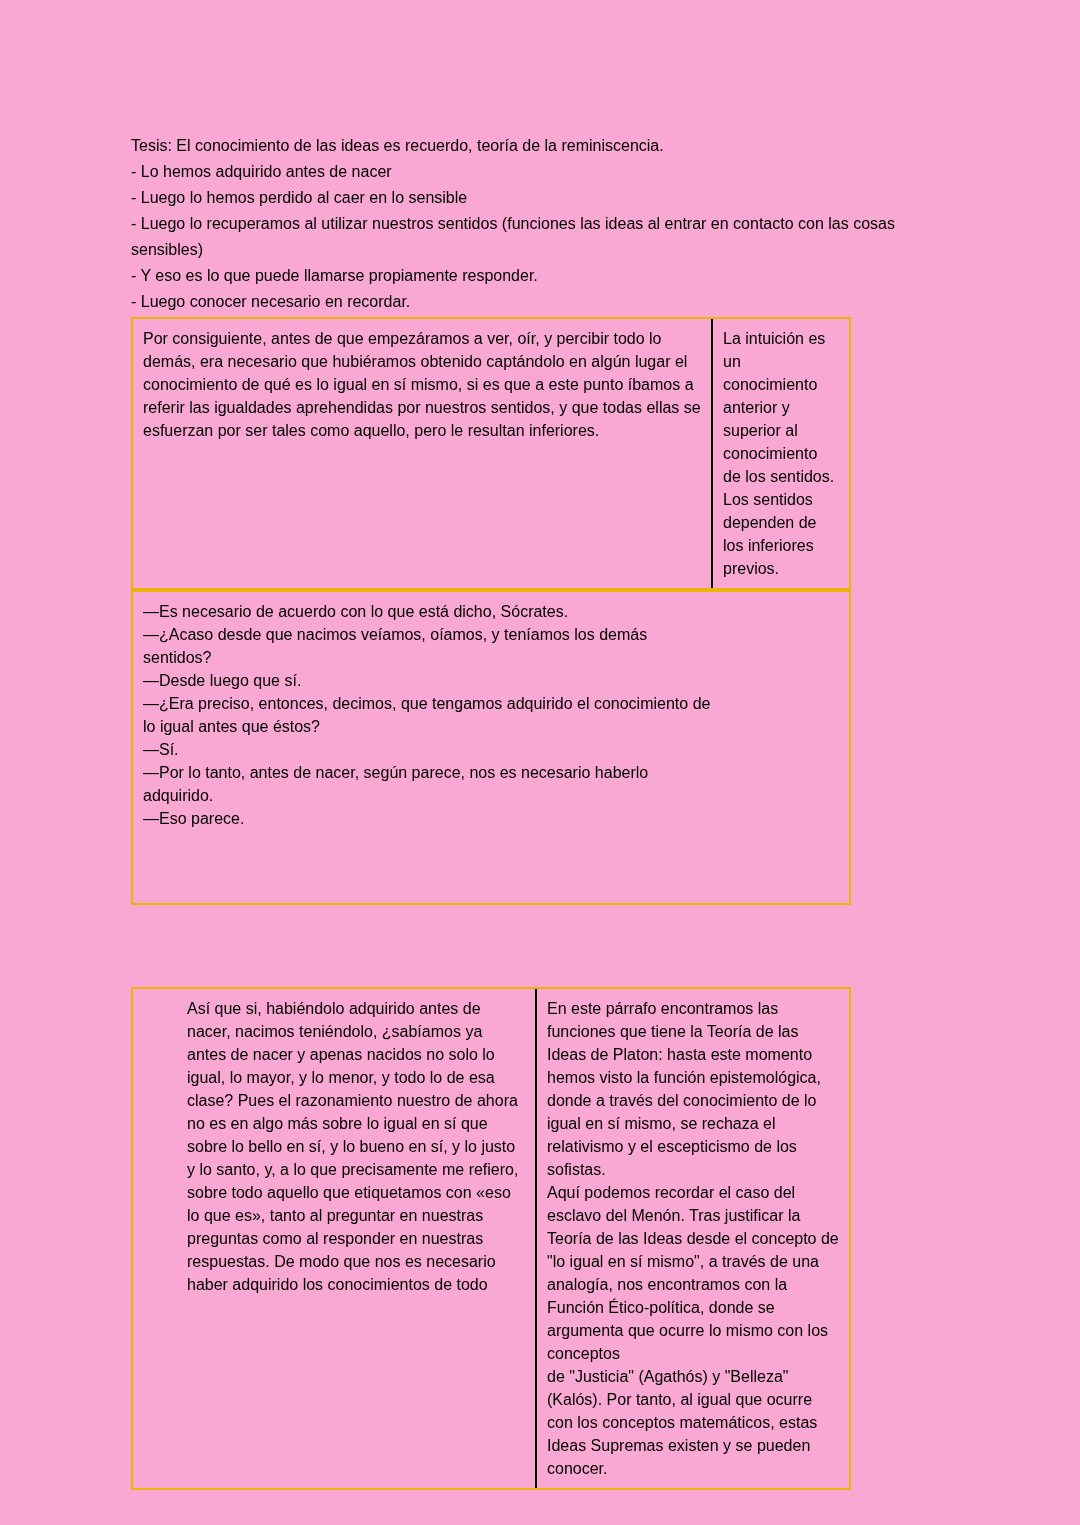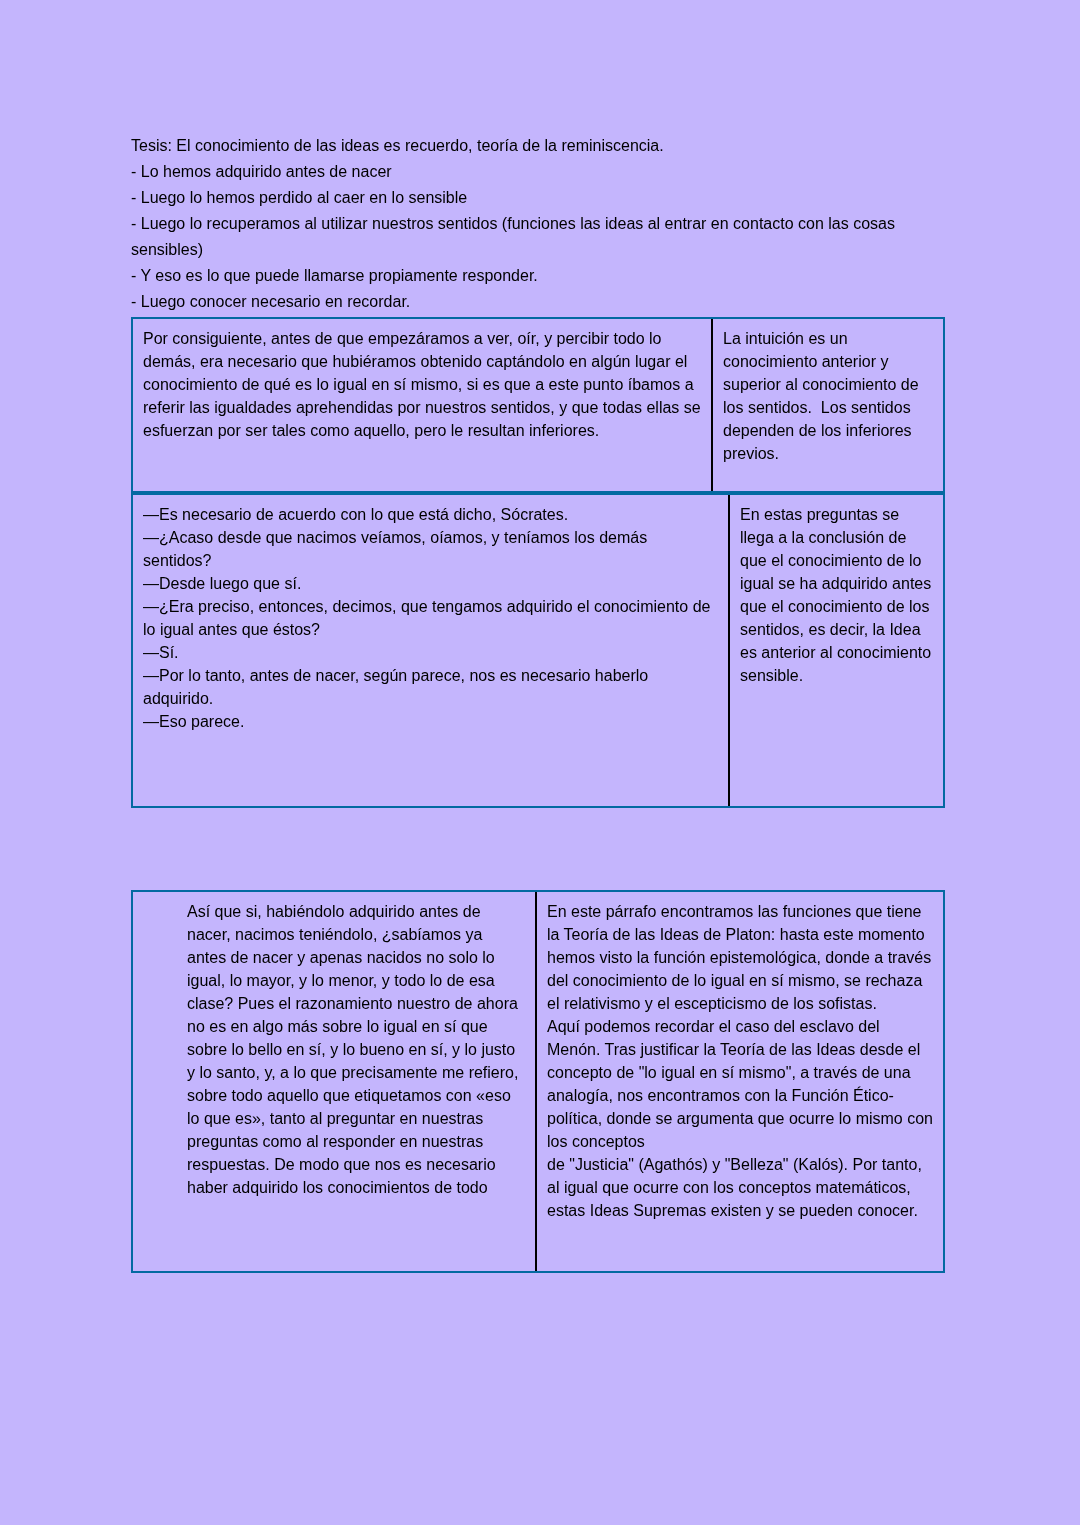--- a/index.html
+++ b/index.html
@@ -4,21 +4,21 @@
 <style>
   html, body {
     margin: 0;
     padding: 0;
     background: #ffffff;
   }
   .page {
     position: relative;
     width: 1080px;
     height: 1525px;
-    background: #c4b5fd;
+    background: #f9a8d4;
     color: #000000;
     font-family: "Liberation Sans", sans-serif;
     overflow: hidden;
   }
   .content {
     position: absolute;
     left: 131px;
     top: 133px;
     width: 818px;
   }
@@ -27,22 +27,22 @@
     line-height: 26px;
     width: 818px;
   }
   .intro div {
     white-space: pre-wrap;
   }
   .doc-table {
     display: flex;
     align-items: stretch;
     box-sizing: border-box;
-    width: 814px;
-    border: 2px solid #0369a1;
+    width: 720px;
+    border: 2px solid #eab308;
   }
   .doc-table .cell {
     box-sizing: border-box;
     padding: 8px 10px;
     font-size: 16px;
     line-height: 23px;
     white-space: pre-wrap;
     overflow: hidden;
   }
   .doc-table .cell + .cell {
@@ -83,21 +83,20 @@
     <div class="doc-table t2">
       <div class="cell cell-left">—Es necesario de acuerdo con lo que está dicho, Sócrates.
 —¿Acaso desde que nacimos veíamos, oíamos, y teníamos los demás
 sentidos?
 —Desde luego que sí.
 —¿Era preciso, entonces, decimos, que tengamos adquirido el conocimiento de lo igual antes que éstos?
 —Sí.
 —Por lo tanto, antes de nacer, según parece, nos es necesario haberlo
 adquirido.
 —Eso parece.</div>
-      <div class="cell cell-right">En estas preguntas se llega a la conclusión de que el conocimiento de lo igual se ha adquirido antes que el conocimiento de los sentidos, es decir, la Idea es anterior al conocimiento sensible.</div>
     </div>
 
     <div class="doc-table t3">
       <div class="cell cell-left">Así que si, habiéndolo adquirido antes de nacer, nacimos teniéndolo, ¿sabíamos ya antes de nacer y apenas nacidos no solo lo igual, lo mayor, y lo menor, y todo lo de esa clase? Pues el razonamiento nuestro de ahora no es en algo más sobre lo igual en sí que sobre lo bello en sí, y lo bueno en sí, y lo justo y lo santo, y, a lo que precisamente me refiero, sobre todo aquello que etiquetamos con «eso lo que es», tanto al preguntar en nuestras preguntas como al responder en nuestras respuestas. De modo que nos es necesario haber adquirido los conocimientos de todo</div>
       <div class="cell cell-right">En este párrafo encontramos las funciones que tiene la Teoría de las Ideas de Platon: hasta este momento hemos visto la función epistemológica, donde a través del conocimiento de lo igual en sí mismo, se rechaza el relativismo y el escepticismo de los sofistas.
 Aquí podemos recordar el caso del esclavo del Menón. Tras justificar la Teoría de las Ideas desde el concepto de "lo igual en sí mismo", a través de una analogía, nos encontramos con la Función Ético-política, donde se argumenta que ocurre lo mismo con los conceptos
 de "Justicia" (Agathós) y "Belleza" (Kalós). Por tanto, al igual que ocurre con los conceptos matemáticos, estas Ideas Supremas existen y se pueden conocer.</div>
     </div>
 
   </div>

